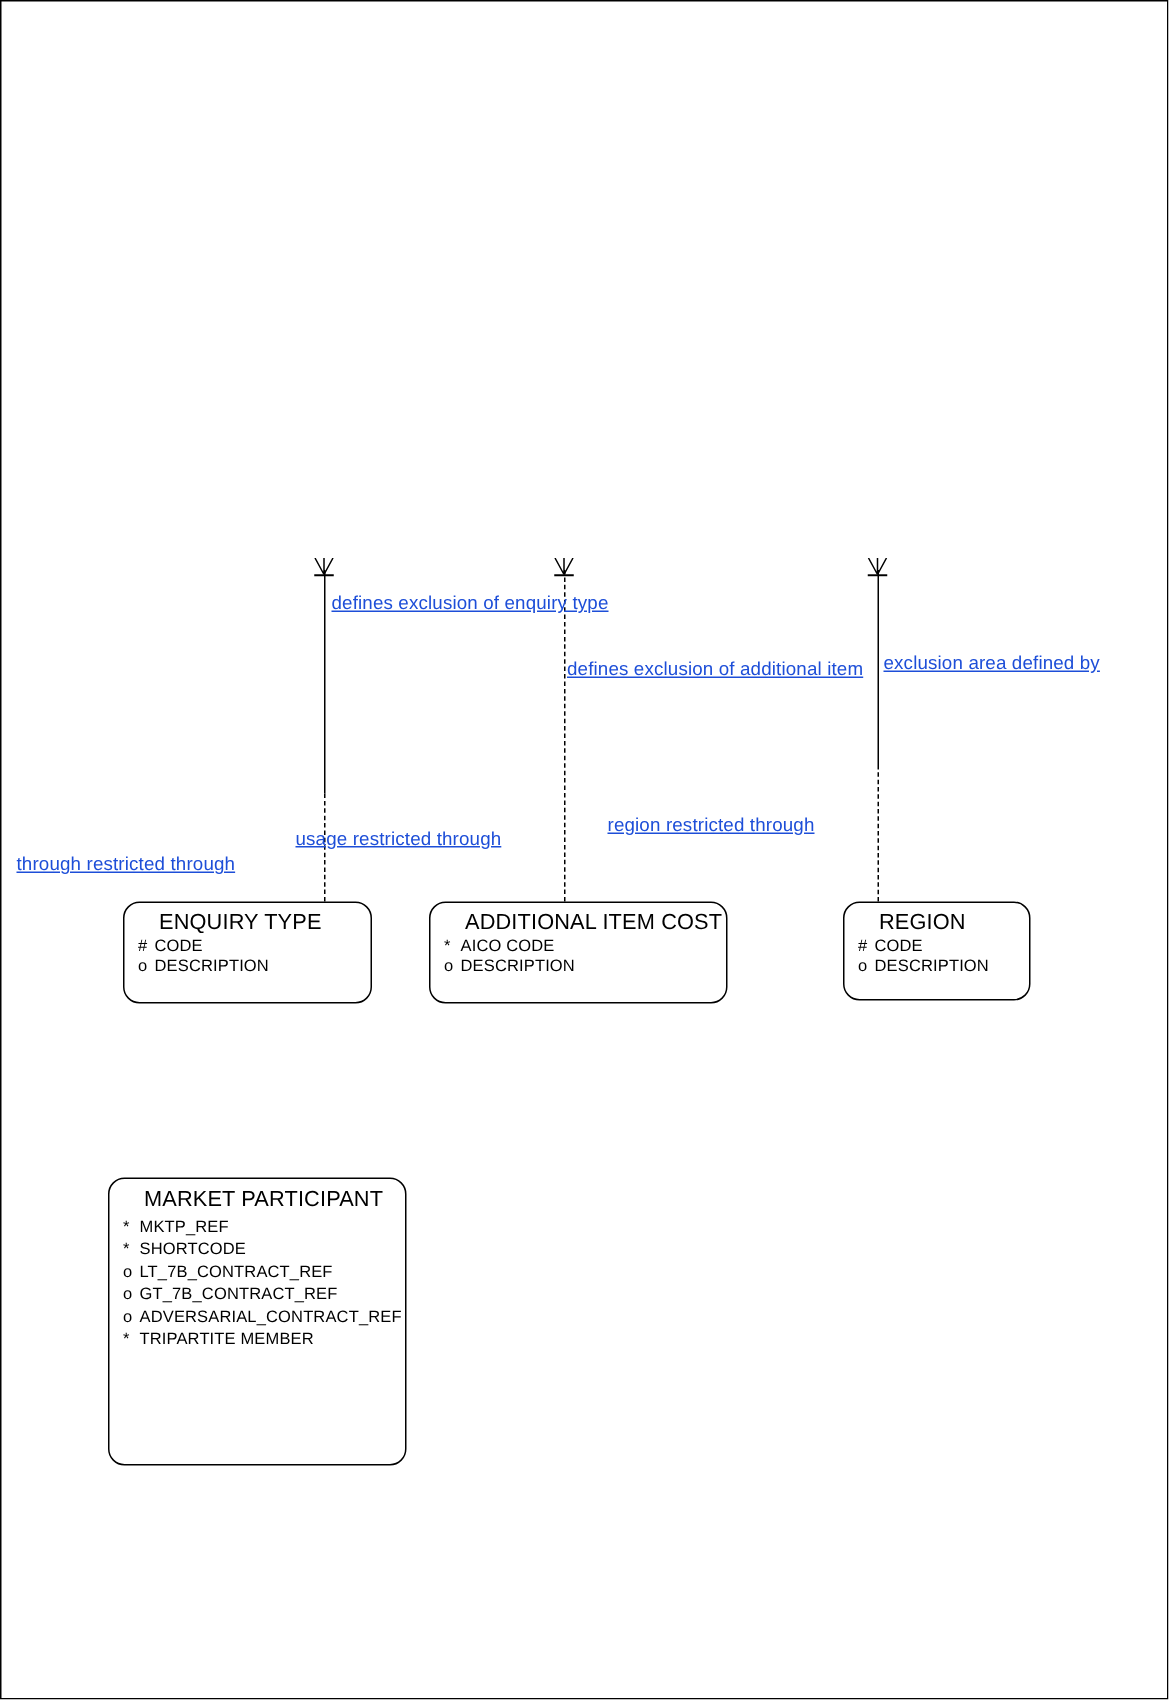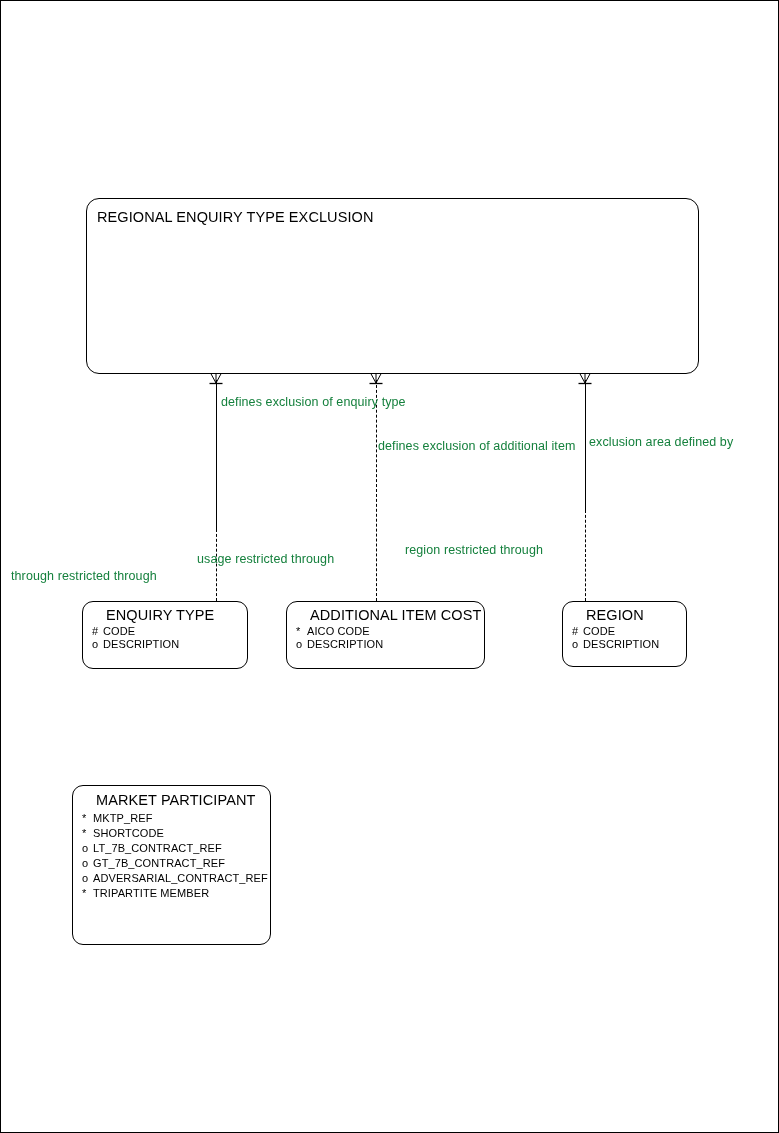--- a/index.html
+++ b/index.html
@@ -70,21 +70,21 @@
   }
   #entity-regional-enquiry-type-exclusion .entity-title {
     left: 10px;
     top: 10px;
     font-size: 14.5px;
   }
 
   #entity-enquiry-type      { left: 81px;  top: 600px; width: 166px; height: 68px; }
   #entity-additional-item-cost { left: 285px; top: 600px; width: 199px; height: 68px; }
   #entity-region            { left: 561px; top: 600px; width: 125px; height: 66px; padding-left: 33px; }
-  #entity-market-participant{ left: 71px;  top: 784px; width: 199px; height: 160px; }
+  #entity-market-participant{ left: 71px;  top: 784px; width: 199px; height: 192px; }
 
   #entity-market-participant .entity-title { top: 6px; }
   #entity-market-participant .attr-list { top: 25px; }
   #entity-market-participant .attr { line-height: 15px; }
 
   
   .conn {
     position: absolute;
     width: 0;
     border-left-width: 1px;
@@ -101,25 +101,26 @@
     height: 14px;
     z-index: 4;
   }
   .crowfoot svg { display: block; }
 
   
   .rel-label {
     position: absolute;
     font-size: 12.5px;
     line-height: 15px;
-    color: #15803d;
+    color: #1d4ed8;
     white-space: nowrap;
     letter-spacing: 0.1px;
     z-index: 6;
     background: transparent;
+    text-decoration: underline;
   }
 </style>
 </head>
 <body>
 
 <div id="page">
 
   <div class="conn solid" style="left:215px; top:379px; height:149px;"></div>
   <div class="conn dashed" style="left:215px; top:528px; height:72px;"></div>
 
@@ -152,24 +153,20 @@
   <div class="rel-label" style="left:377px; top:438px;">defines exclusion of additional item</div>
 
   <div class="rel-label" style="left:588px; top:434px;">exclusion area defined by</div>
 
   <div class="rel-label" style="left:10px; top:568px;">through restricted through</div>
 
   <div class="rel-label" style="left:196px; top:551px;">usage restricted through</div>
 
   <div class="rel-label" style="left:404px; top:542px;">region restricted through</div>
 
-  <div class="entity" id="entity-regional-enquiry-type-exclusion">
-    <div class="entity-title">REGIONAL ENQUIRY TYPE EXCLUSION</div>
-    <div class="attr-list"></div>
-  </div>
 
   <div class="entity" id="entity-enquiry-type">
     <div class="entity-title">ENQUIRY TYPE</div>
     <div class="attr-list">
       <div class="attr">
         <span class="marker">#</span><span>CODE</span>
       </div>
       <div class="attr">
         <span class="marker">o</span><span>DESCRIPTION</span>
       </div>

